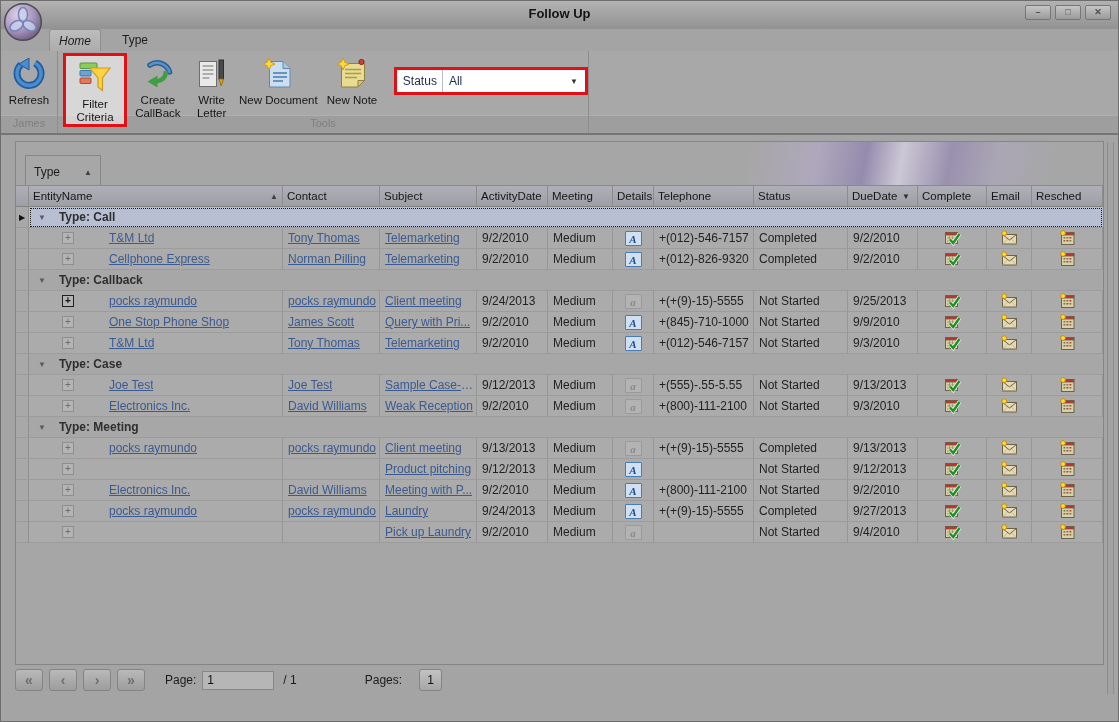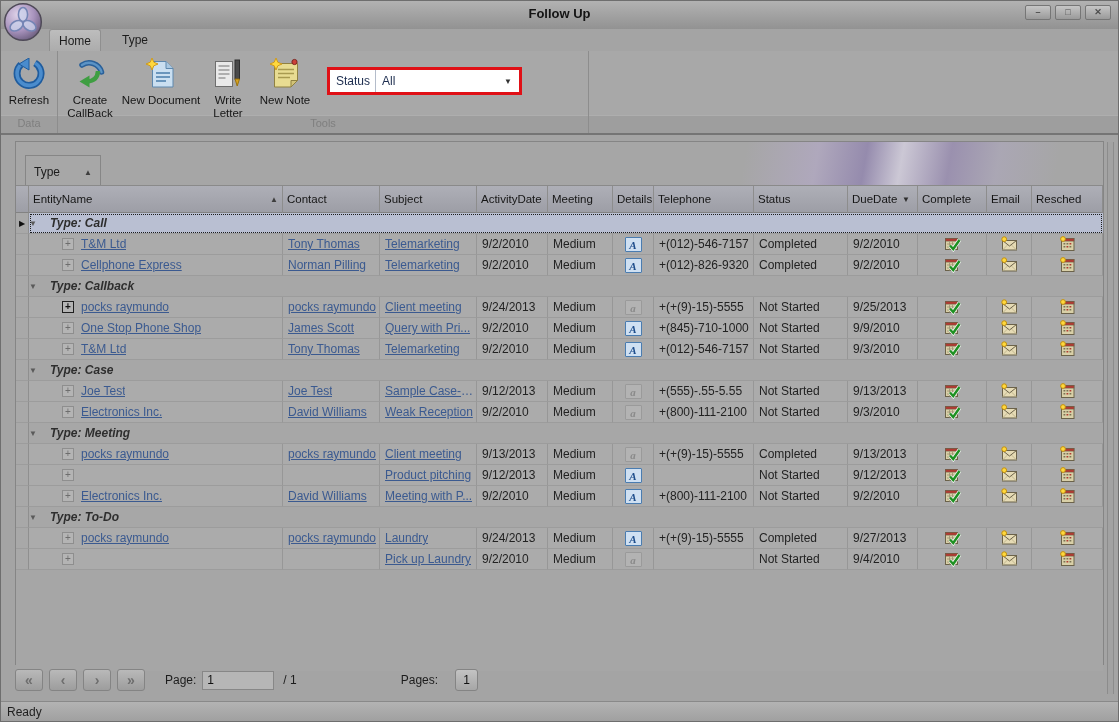--- a/index.html
+++ b/index.html
@@ -9,21 +9,21 @@
   
   .titlebar{position:absolute;left:0;top:0;width:100%;height:28px;background:linear-gradient(#b2b2b2,#929292);}
   .title{position:absolute;left:0;right:0;top:0;height:28px;line-height:26px;text-align:center;font-size:13px;font-weight:bold;color:#141414;}
   .app-icon{position:absolute;left:2px;top:1px;width:40px;height:40px;z-index:30;}
   .win-controls{position:absolute;right:7px;top:4px;display:flex;gap:4px;z-index:40;}
   .wbtn{width:26px;height:15px;border:1px solid #767676;border-radius:2px;background:linear-gradient(#c6c6c6,#9a9a9a);font-size:9px;line-height:13px;text-align:center;color:#4e4e4e;font-weight:bold;}
 
   
   .tabrow{position:absolute;left:0;top:28px;width:100%;height:22px;}
   .tab{position:absolute;top:0;height:22px;width:52px;text-align:center;font-size:12px;line-height:22px;color:#1d1d1d;}
-  .tab.home{left:48px;background:linear-gradient(#bdbdbd,#acacac);border:1px solid #8f8f8f;border-bottom:none;border-radius:3px 3px 0 0;}
+  .tab.home{left:48px;background:linear-gradient(#bdbdbd,#acacac);border:1px solid #8f8f8f;border-bottom:none;border-radius:3px 3px 0 0;font-style:italic;}
   .tab.help{left:108px;}
   .ribbon-chevron{position:absolute;right:14px;top:34px;}
 
   
   .ribbon{position:absolute;left:0;top:50px;width:100%;height:84px;background:#a8a8a8;border-bottom:2px solid #757575;}
   .ribbon-strip{position:absolute;left:0;right:0;bottom:0;height:18px;background:#9e9e9e;border-top:1px solid #aeaeae;}
   .rgroup{position:absolute;top:0;bottom:0;border-right:1px solid #8d8d8d;}
   .rgroup.gdata{left:0;width:57px;}
   .rgroup.gtools{left:57px;width:531px;}
   .rgroup-label{position:absolute;left:0;right:0;bottom:0;height:18px;font-size:11px;line-height:17px;text-align:center;color:#7f7f7f;}
@@ -46,58 +46,58 @@
     --gcols:13px 254px 97px 97px 71px 65px 41px 100px 94px 70px 69px 45px 1fr;}
   .group-panel{position:relative;height:43px;overflow:hidden;}
   .wave{position:absolute;right:0;top:0;bottom:0;width:55%;
     background:
       linear-gradient(100deg,transparent 40%,rgba(186,170,215,.45) 52%,rgba(132,112,180,.50) 60%,rgba(224,218,238,.65) 66%,rgba(140,118,185,.45) 74%,rgba(180,168,212,.30) 82%,transparent 92%);}
   .typebtn{position:absolute;left:9px;top:13px;height:22px;padding:16px 8px;border:1px solid #868686;display:flex;align-items:center;gap:24px;font-size:12px;background:rgba(170,170,170,.4);}
   .typebtn .sortglyph{font-size:8px;color:#3e3e3e;}
   .sortglyph::before{content:"▲";}
   .filterglyph::before{content:"▼";}
 
-  .header-row{display:grid;grid-template-columns:var(--gcols);height:28px;border-top:1px solid #8a8a8a;}
+  .header-row{display:grid;grid-template-columns:var(--gcols);height:22px;border-top:1px solid #8a8a8a;}
   .hcell{display:flex;align-items:center;padding:0 4px;font-size:11.5px;color:#161616;background:linear-gradient(#aeafb7,#9d9ea6);border-right:1px solid #8d8d8d;border-bottom:1px solid #828282;overflow:hidden;white-space:nowrap;}
   .hcell .sortglyph{margin-left:auto;font-size:8px;color:#3e3e3e;}
   .hcell .filterglyph{margin-left:auto;font-size:8px;color:#2e2e2e;padding-right:3px;}
 
   .grid-body{}
   .grow{display:grid;grid-template-columns:var(--gcols);height:21px;}
   .cell{display:flex;align-items:center;border-right:1px solid #979797;border-bottom:1px solid #9c9c9c;background:#ababab;overflow:hidden;white-space:nowrap;font-size:12px;color:#222;}
   .cell.ind{background:#a8a8a8;border-right:1px solid #8f8f8f;justify-content:center;}
   .rowmark{font-size:8px;color:#0e0e0e;}
-  .ghead .gcontent{grid-column:2/-1;display:flex;align-items:center;background:#a7a7a7;border-bottom:1px solid #9c9c9c;font-style:italic;}
+  .ghead .gcontent{grid-column:2/-1;display:flex;align-items:center;padding-left:9px;background:#a7a7a7;border-bottom:1px solid #9c9c9c;}
   .ghead.selected .gcontent{background:#b9bfd2;outline:1px dotted #1c1c1c;outline-offset:-2px;}
   .ghead.selected .rowmark::before{content:"▶";}
   .gtri{font-size:8px;color:#5a5a5a;margin-right:13px;}
   .gtri::before{content:"▼";}
   .glabel{font-size:12px;font-weight:bold;color:#2e2e2e;}
 
-  .c-entity{padding-left:33px;}
+  .c-entity{padding-left:33px;gap:28px;}
   .expander{flex:0 0 auto;width:12px;height:12px;border:1px solid #8e8e8e;background:#b4b4b4;color:#6d6d6d;font-size:10px;line-height:10px;text-align:center;margin-right:7px;}
   .expander::before{content:"+";}
   .expander.bold{border-color:#1f1f1f;color:#111;font-weight:bold;}
   .lnk{color:#3b5a90;text-decoration:underline;font-size:12px;overflow:hidden;text-overflow:ellipsis;white-space:nowrap;}
   .pad{padding-left:5px;}
   .icn{justify-content:center;}
   .details{display:inline-block;width:17px;height:15px;border-radius:1px;font-size:11px;line-height:14px;text-align:center;font-family:"Liberation Serif",serif;font-style:italic;font-weight:bold;}
   .details.on{background:#cfe0f2;border:1px solid #4a7cb0;color:#1f4e8c;}
   .details.off{background:#b3b3b3;border:1px solid #9a9a9a;color:#8a8a8a;}
   .grid-filler{height:101px;background:#a6a6a6;}
 
   .vscroll{position:absolute;left:1106px;top:141px;width:7px;height:552px;background:#a2a2a2;border-left:1px solid #8c8c8c;border-right:1px solid #8c8c8c;}
 
   
   .pager{position:absolute;left:14px;top:666px;height:26px;display:flex;align-items:center;}
   .pbtn{width:28px;height:22px;margin-right:6px;border:1px solid #848484;border-radius:3px;background:linear-gradient(#b9b9b9,#9d9d9d);color:#6e6e6e;font-weight:bold;font-size:14px;line-height:20px;text-align:center;}
   .plabel{font-size:12px;margin-left:14px;color:#1c1c1c;}
   .page-input{width:72px;height:19px;margin-left:6px;border:1px solid #878787;background:#b6b6b6;font-size:12px;padding:0 0 0 4px;color:#111;}
   .ptotal{font-size:12px;margin-left:9px;}
-  .pages-label{font-size:12px;margin-left:104px;text-align:center;}
+  .pages-label{font-size:12px;margin-left:68px;text-align:center;}
   .pagebtn{width:23px;height:22px;margin-left:17px;border:1px solid #848484;border-radius:3px;background:linear-gradient(#c3c3c3,#a6a6a6);font-size:12px;text-align:center;line-height:20px;color:#111;}
 
   
   .statusbar{position:absolute;left:0;top:700px;width:100%;height:22px;background:linear-gradient(#b3b3b3,#9e9e9e);border-top:1px solid #898989;font-size:12px;line-height:21px;padding-left:6px;color:#1e1e1e;}
 </style>
 </head>
 <body>
 
 <div class="window">
 
@@ -145,57 +145,70 @@
       <div class="rbtn refresh">
         <div class="ricon">
           <svg width="32" height="32" viewBox="0 0 32 32">
             <path d="M8 6.5 A12 12 0 1 0 22 5" fill="none" stroke="#1f5c9e" stroke-width="7"></path>
             <path d="M8 6.5 A12 12 0 1 0 22 5" fill="none" stroke="#4a8ccd" stroke-width="3.6"></path>
             <polygon points="16,0 16,12 6,6" fill="#4a8ccd" stroke="#1f5c9e"></polygon>
           </svg>
         </div>
         <div class="rlabel">Refresh</div>
       </div>
-      <div class="rgroup-label">Data</div>
+      <div class="rgroup-label">James</div>
     </div>
 
     <div class="rgroup gtools">
       <div class="rbuttons">
+        <div class="hl-red hl-filter">
+          <div class="rbtn w58">
+            <div class="ricon">
+              <svg width="32" height="32" viewBox="0 0 32 32">
+                <rect x="1" y="1" width="17" height="5.5" rx="1" fill="#8ccb5e" stroke="#59953a"></rect>
+                <rect x="1" y="8.5" width="11" height="5.5" rx="1" fill="#6aa3d8" stroke="#3f75a8"></rect>
+                <rect x="1" y="16" width="11" height="5.5" rx="1" fill="#e5785a" stroke="#b04a30"></rect>
+                <polygon points="11,6 31,6 23.5,16 23.5,28.5 19,25 19,16" fill="#ffd23e" stroke="#cf9b1d" stroke-width="1.2"></polygon>
+              </svg>
+            </div>
+            <div class="rlabel">Filter Criteria</div>
+          </div>
+        </div>
         <div class="rbtn w58">
           <div class="ricon">
             <svg width="32" height="32" viewBox="0 0 32 32">
               <path d="M27.5 14 A13 13 0 0 0 8 7" fill="none" stroke="#2a6099" stroke-width="5.5" stroke-linecap="round"></path>
               <path d="M27.5 14 A13 13 0 0 0 8 7" fill="none" stroke="#5b93c6" stroke-width="2.4" stroke-linecap="round"></path>
               <path d="M24 13 q-0.5 10 -11 10.5" fill="none" stroke="#3f9e42" stroke-width="4.5"></path>
               <polygon points="15.5,17.5 15.5,29.5 5.5,23.5" fill="#3f9e42"></polygon>
             </svg>
           </div>
           <div class="rlabel">Create CallBack</div>
         </div>
+        <div class="rbtn w50">
+          <div class="ricon">
+            <svg width="32" height="32" viewBox="0 0 32 32">
+              <rect x="3.5" y="3.5" width="17" height="25" fill="#e9e9e9" stroke="#6e6e6e"></rect>
+              <path d="M6.5 8h11M6.5 12h11M6.5 16h11M6.5 20h7" stroke="#9a9a9a" stroke-width="1.4"></path>
+              <rect x="23" y="2" width="4.5" height="19" fill="#4a4a4a" stroke="#2e2e2e"></rect>
+              <polygon points="23,21 27.5,21 25.2,28" fill="#d9a41e" stroke="#9a7210"></polygon>
+            </svg>
+          </div>
+          <div class="rlabel">Write Letter</div>
+        </div>
         <div class="rbtn w84">
           <div class="ricon">
             <svg width="32" height="32" viewBox="0 0 32 32">
               <path d="M7.5 3.5h13.5l7 7v18.5h-20.5z" fill="#cadff1" stroke="#5e88ae"></path>
               <path d="M21 3.5v7h7" fill="#a9c8e2" stroke="#5e88ae"></path>
               <path d="M11 15h14M11 19h14M11 23h10" stroke="#4a7dab" stroke-width="1.4"></path>
               <polygon points="7,0 8.8,4.2 13,6 8.8,7.8 7,12 5.2,7.8 1,6 5.2,4.2" fill="#ffd83d" stroke="#cf9b1d"></polygon>
             </svg>
           </div>
           <div class="rlabel">New Document</div>
-        </div>
-        <div class="rbtn w50">
-          <div class="ricon">
-            <svg width="32" height="32" viewBox="0 0 32 32">
-              <rect x="3.5" y="3.5" width="17" height="25" fill="#e9e9e9" stroke="#6e6e6e"></rect>
-              <path d="M6.5 8h11M6.5 12h11M6.5 16h11M6.5 20h7" stroke="#9a9a9a" stroke-width="1.4"></path>
-              <rect x="23" y="2" width="4.5" height="19" fill="#4a4a4a" stroke="#2e2e2e"></rect>
-              <polygon points="23,21 27.5,21 25.2,28" fill="#d9a41e" stroke="#9a7210"></polygon>
-            </svg>
-          </div>
-          <div class="rlabel">Write Letter</div>
         </div>
         <div class="rbtn w64">
           <div class="ricon">
             <svg width="32" height="32" viewBox="0 0 32 32">
               <path d="M5.5 5.5h23v17l-6.5 6.5h-16.5z" fill="#e8dc92" stroke="#8f8142"></path>
               <path d="M28.5 22.5h-6.5v6.5z" fill="#d2c377" stroke="#8f8142"></path>
               <path d="M9 11.5h16M9 15.5h16M9 19.5h12" stroke="#a89a50" stroke-width="1.4"></path>
               <polygon points="7,0 8.8,4.2 13,6 8.8,7.8 7,12 5.2,7.8 1,6 5.2,4.2" fill="#ffd83d" stroke="#cf9b1d"></polygon>
               <circle cx="25.5" cy="4" r="2.6" fill="#cc4138" stroke="#7e2722"></circle>
             </svg>
@@ -822,29 +835,20 @@
         <g fill="#7a7254">
           <rect x="4.5" y="7" width="1.8" height="1.5"></rect>
                 <rect x="7.5" y="7" width="1.8" height="1.5"></rect>
           <rect x="10.5" y="7" width="1.8" height="1.5" fill="#b03a32"></rect>
                 <rect x="4.5" y="10" width="1.8" height="1.5"></rect>
           <rect x="7.5" y="10" width="1.8" height="1.5" fill="#b03a32"></rect>
                 <rect x="10.5" y="10" width="1.8" height="1.5"></rect>
         </g>
         <circle cx="4" cy="3" r="2.4" fill="#ffd83d" stroke="#c08f12"></circle>
       </svg>
-    </div>
-  </div>
-        <div class="grow ghead">
-    <div class="cell ind">
-            <span class="rowmark"></span>
-          </div>
-    <div class="gcontent">
-      <span class="gtri"></span>
-      <span class="glabel">Type: To-Do</span>
     </div>
   </div>
         <div class="grow drow">
     <div class="cell ind"></div>
     <div class="cell c-entity">
       <span class="expander"></span>
       <a class="lnk">pocks raymundo</a>
     </div>
     <div class="cell pad">
             <a class="lnk">pocks raymundo</a>
@@ -958,16 +962,13 @@
     <div class="pbtn">»</div>
     <span class="plabel">Page:</span>
     <input class="page-input" value="1" style="">
     <span class="ptotal">/ 1</span>
     <span class="plabel pages-label">Pages:</span>
     <span style="display:flex;">
         <div class="pagebtn">1</div>
       </span>
   </div>
 
-  <div class="statusbar">
-    <span>Ready</span>
-  </div>
 </div>
 
 </body></html>

